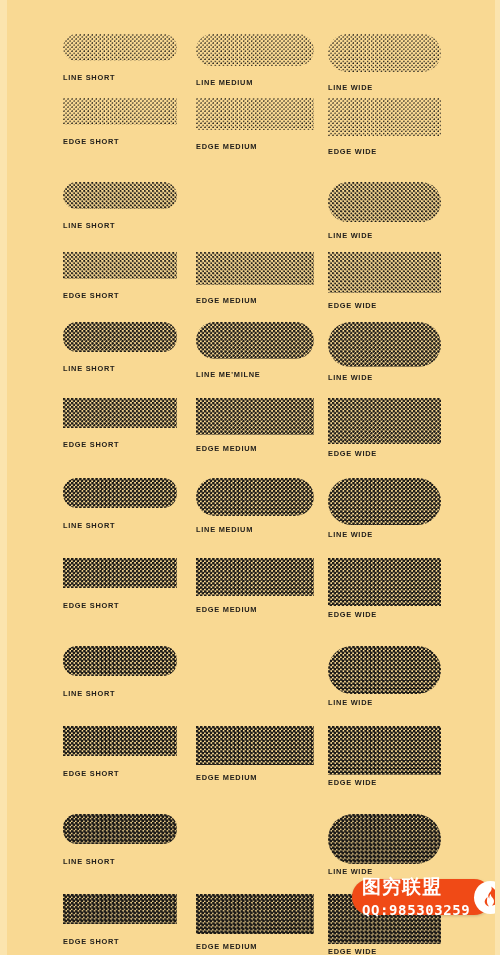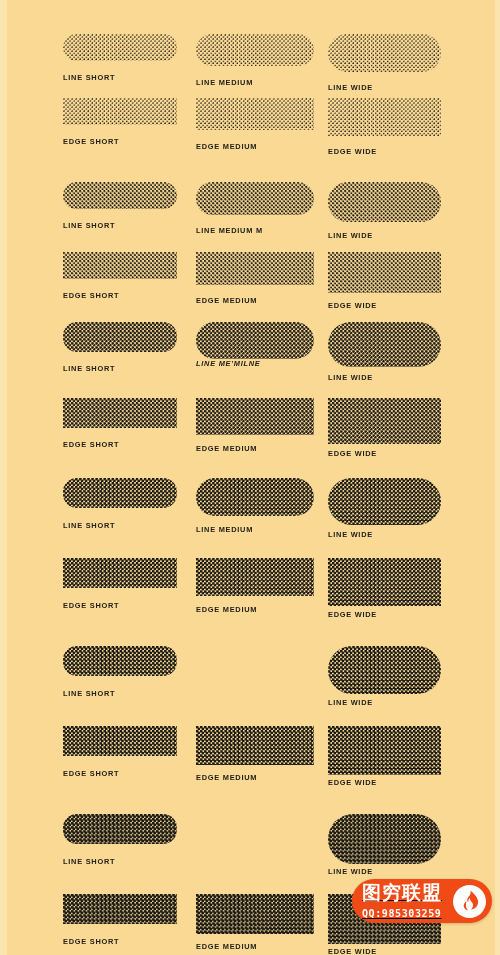--- a/index.html
+++ b/index.html
@@ -82,46 +82,45 @@
     color: #23201c;
     text-transform: uppercase;
   }
 
   
   #watermark {
     position: absolute;
     left: 352px;
     top: 879px;
     width: 140px;
-    height: 44px;
+    height: 36px;
     background: #f04a16;
     border-radius: 22px;
     display: flex;
     align-items: center;
     padding: 0 6px 0 10px;
     box-shadow: 0 1px 3px rgba(0,0,0,.18);
-    text-decoration: underline;
   }
   #wm-text {
     flex: 1 1 auto;
     display: flex;
     flex-direction: column;
     justify-content: center;
     line-height: 1;
   }
   #wm-title {
     font-family: "DejaVu Sans", sans-serif;
     font-size: 19px;
     font-weight: 700;
     color: #ffffff;
     letter-spacing: 1px;
   }
   #wm-qq {
     font-family: "DejaVu Sans Mono", monospace;
-    font-size: 10px;
+    font-size: 14px;
     font-weight: 700;
     color: #ffffff;
     letter-spacing: .6px;
     margin-top: 7px;
   }
   #wm-badge {
     flex: 0 0 auto;
     width: 33px; height: 33px;
     border-radius: 50%;
     background: #ffffff;
@@ -163,24 +162,20 @@
         <div class="cell col2">
           <div class="swatch shape-edge" style="width: 113px; height: 38px; background-image: radial-gradient(circle at 1.0125px 1.0125px, rgb(28, 26, 23) 0.525px, transparent 0.975px), radial-gradient(circle at 3.0375px 3.0375px, rgb(28, 26, 23) 0.525px, transparent 0.975px); background-size: 4.05px 4.05px, 4.05px 4.05px;"></div>
           <div class="label" style="top: 49px;">EDGE WIDE</div>
         </div>
       </div>
       <div class="row" style="top: 182px;">
         <div class="cell col0">
           <div class="swatch shape-line-short" style="width: 114px; height: 27px; background-image: radial-gradient(circle at 1.0125px 1.0125px, rgb(28, 26, 23) 0.8px, transparent 1.25px), radial-gradient(circle at 3.0375px 3.0375px, rgb(28, 26, 23) 0.8px, transparent 1.25px); background-size: 4.05px 4.05px, 4.05px 4.05px;"></div>
           <div class="label" style="top: 39px;">LINE SHORT</div>
         </div>
-        <div class="cell col1">
-          <div class="swatch shape-line-medium" style="width: 118px; height: 33px; background-image: radial-gradient(circle at 1.0125px 1.0125px, rgb(28, 26, 23) 0.8px, transparent 1.25px), radial-gradient(circle at 3.0375px 3.0375px, rgb(28, 26, 23) 0.8px, transparent 1.25px); background-size: 4.05px 4.05px, 4.05px 4.05px;"></div>
-          <div class="label" style="top: 44px;">LINE MEDIUM M</div>
-        </div>
         <div class="cell col2">
           <div class="swatch shape-line-wide" style="width: 113px; height: 40px; background-image: radial-gradient(circle at 1.0125px 1.0125px, rgb(28, 26, 23) 0.8px, transparent 1.25px), radial-gradient(circle at 3.0375px 3.0375px, rgb(28, 26, 23) 0.8px, transparent 1.25px); background-size: 4.05px 4.05px, 4.05px 4.05px;"></div>
           <div class="label" style="top: 49px;">LINE WIDE</div>
         </div>
       </div>
       <div class="row" style="top: 252px;">
         <div class="cell col0">
           <div class="swatch shape-edge" style="width: 114px; height: 27px; background-image: radial-gradient(circle at 1.0125px 1.0125px, rgb(28, 26, 23) 0.8px, transparent 1.25px), radial-gradient(circle at 3.0375px 3.0375px, rgb(28, 26, 23) 0.8px, transparent 1.25px); background-size: 4.05px 4.05px, 4.05px 4.05px;"></div>
           <div class="label" style="top: 39px;">EDGE SHORT</div>
         </div>
@@ -193,21 +188,21 @@
           <div class="label" style="top: 49px;">EDGE WIDE</div>
         </div>
       </div>
       <div class="row" style="top: 322px;">
         <div class="cell col0">
           <div class="swatch shape-line-short" style="width: 114px; height: 30px; background-image: radial-gradient(circle at 1.0125px 1.0125px, rgb(28, 26, 23) 1.05px, transparent 1.5px), radial-gradient(circle at 3.0375px 3.0375px, rgb(28, 26, 23) 1.05px, transparent 1.5px); background-size: 4.05px 4.05px, 4.05px 4.05px;"></div>
           <div class="label" style="top: 42px;">LINE SHORT</div>
         </div>
         <div class="cell col1">
           <div class="swatch shape-line-medium" style="width: 118px; height: 37px; background-image: radial-gradient(circle at 1.0125px 1.0125px, rgb(28, 26, 23) 1.05px, transparent 1.5px), radial-gradient(circle at 3.0375px 3.0375px, rgb(28, 26, 23) 1.05px, transparent 1.5px); background-size: 4.05px 4.05px, 4.05px 4.05px;"></div>
-          <div class="label" style="top: 37px; font-style: italic;">LINE ME'MILNE</div>
+          <div class="label" style="top: 48px;">LINE ME'MILNE</div>
         </div>
         <div class="cell col2">
           <div class="swatch shape-line-wide" style="width: 113px; height: 45px; background-image: radial-gradient(circle at 1.0125px 1.0125px, rgb(28, 26, 23) 1.05px, transparent 1.5px), radial-gradient(circle at 3.0375px 3.0375px, rgb(28, 26, 23) 1.05px, transparent 1.5px); background-size: 4.05px 4.05px, 4.05px 4.05px;"></div>
           <div class="label" style="top: 51px;">LINE WIDE</div>
         </div>
       </div>
       <div class="row" style="top: 398px;">
         <div class="cell col0">
           <div class="swatch shape-edge" style="width: 114px; height: 30px; background-image: radial-gradient(circle at 1.0125px 1.0125px, rgb(28, 26, 23) 1.05px, transparent 1.5px), radial-gradient(circle at 3.0375px 3.0375px, rgb(28, 26, 23) 1.05px, transparent 1.5px); background-size: 4.05px 4.05px, 4.05px 4.05px;"></div>
           <div class="label" style="top: 42px;">EDGE SHORT</div>

